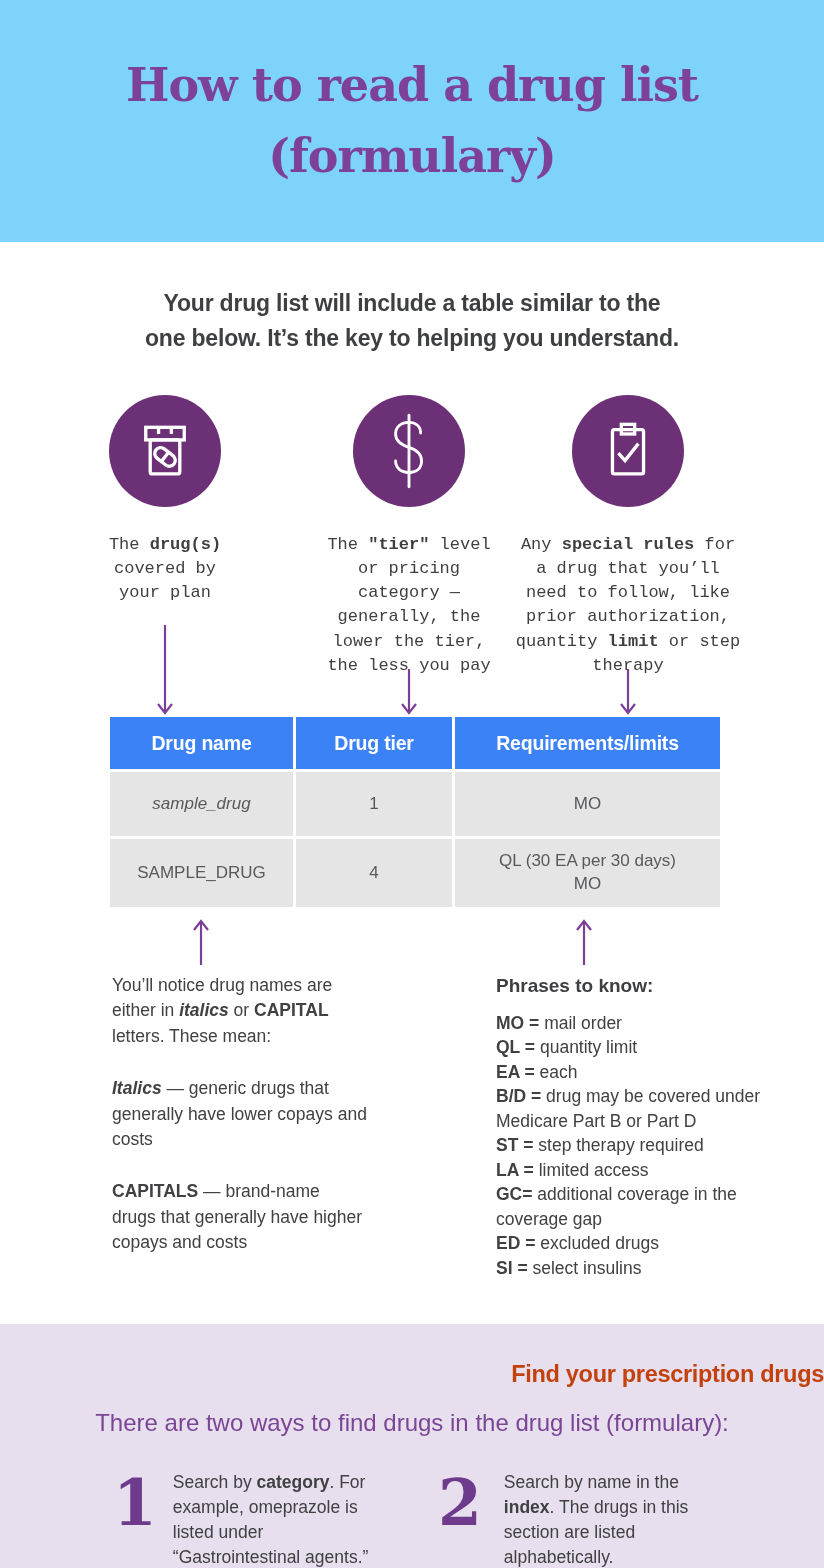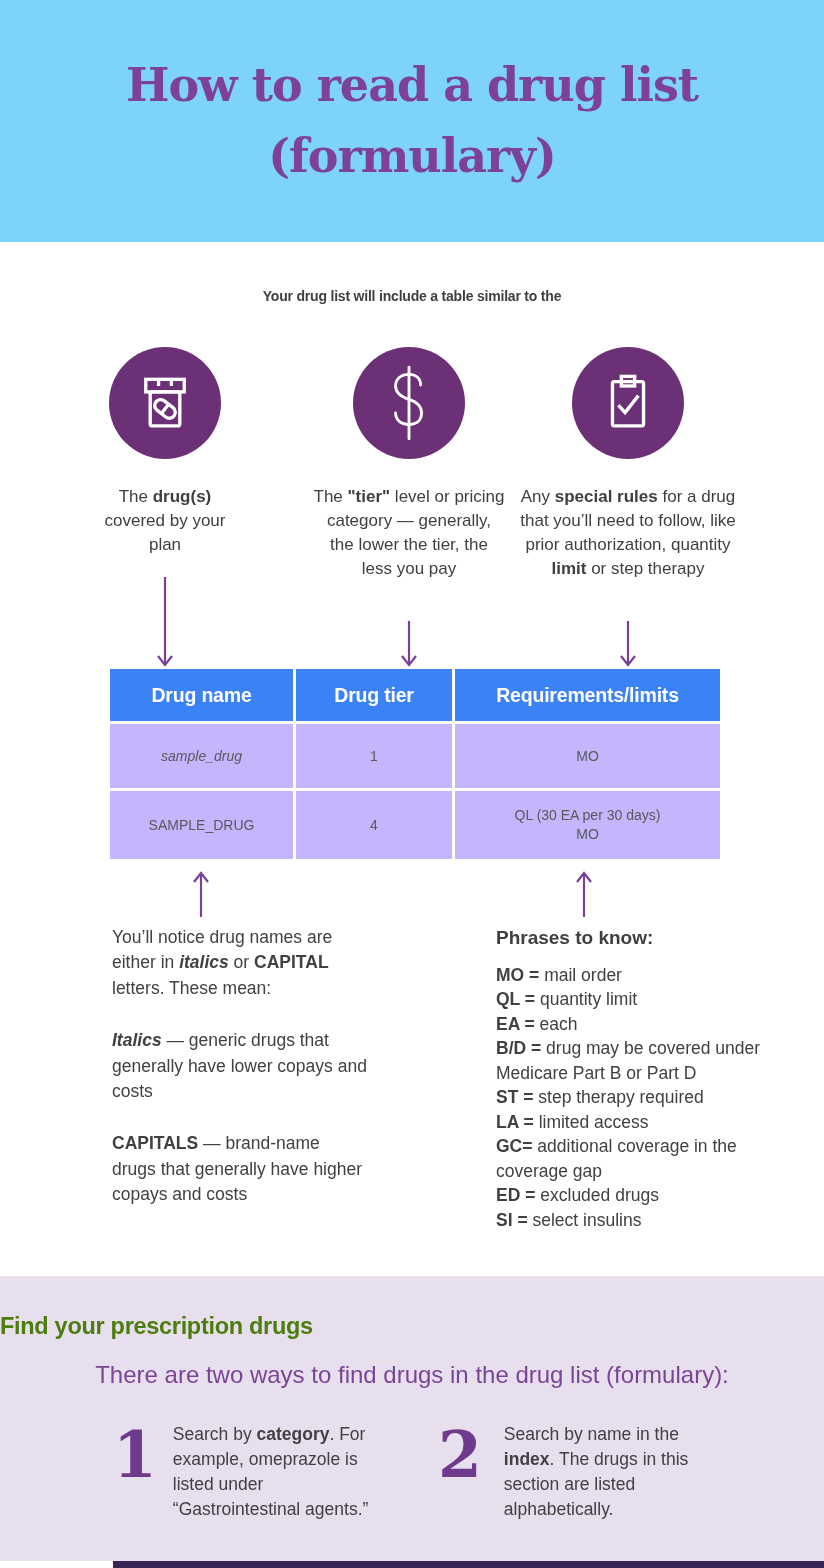--- a/index.html
+++ b/index.html
@@ -32,31 +32,32 @@
     line-height: 1.55;
     letter-spacing: -1px;
     color: #7d4199;
   }
 
   
   .intro {
     margin-top: 44px;
     text-align: center;
     font-weight: 700;
-    font-size: 14px;
+    font-size: 23px;
     line-height: 1.5;
     color: #3e3f41;
     letter-spacing: -0.2px;
   }
 
   
   .feature-area {
     position: relative;
     height: 322px;
     margin-top: 40px;
+    font-family: Liberation Mono, monospace;
   }
   .feature-col {
     position: absolute;
     top: 0;
     height: 100%;
     display: flex;
     flex-direction: column;
     align-items: center;
   }
   #fc1 { left: 75px;  width: 180px; }
@@ -93,23 +94,23 @@
   .th {
     background: #3b82f6;
     color: #ffffff;
     font-weight: 700;
     font-size: 19.5px;
     height: 52px;
     display: flex; align-items: center; justify-content: center;
     letter-spacing: -0.2px;
   }
   .td {
-    background: #c4b5fd;
+    background: #e5e5e5;
     color: #58595b;
-    font-size: 14px;
+    font-size: 17px;
     min-height: 64px;
     display: flex; flex-direction: column;
     align-items: center; justify-content: center;
     text-align: center;
     line-height: 1.35;
   }
   .row2 .td, .td.tall { min-height: 68px; }
   .italic-name { font-style: italic; }
 
   
@@ -128,24 +129,24 @@
   b.it { font-style: italic; }
 
   
   .bottom-banner {
     margin-top: 44px;
     background: #e7dfee;
     flex: 1;
     padding-top: 37px;
   }
   .find-heading {
-    text-align: left;
+    text-align: right;
     font-size: 23.5px;
     font-weight: 700;
-    color: #4d7c0f;
+    color: #c2410c;
     letter-spacing: -0.3px;
   }
   .find-subheading {
     margin-top: 21px;
     text-align: center;
     font-size: 24px;
     color: #7b4596;
   }
   .find-items { display: flex; margin-top: 33px; padding-left: 113px; }
   .find-item { display: flex; align-items: flex-start; }
@@ -167,21 +168,21 @@
 
   .icon-stroke { stroke: #ffffff; fill: none; }
 </style>
 </head>
 <body>
 
 <div class="top-banner">
   <h1><span>How to read a drug list</span><br><span>(formulary)</span></h1>
 </div>
 
-<div class="intro"><span>Your drug list will include a table similar to the</span><br></div>
+<div class="intro"><span>Your drug list will include a table similar to the</span><br><span>one below. It’s the key to helping you understand.</span></div>
 
 <div class="feature-area">
 
   <div class="feature-col" id="fc1">
     <div class="circle">
       <svg width="74" height="74" viewBox="0 0 100 100">
         <g class="icon-stroke" stroke-width="4.5">
           <rect x="24" y="18" width="52" height="17"></rect>
           <line x1="41.3" y1="18" x2="41.3" y2="27"></line>
           <line x1="58.6" y1="18" x2="58.6" y2="27"></line>

